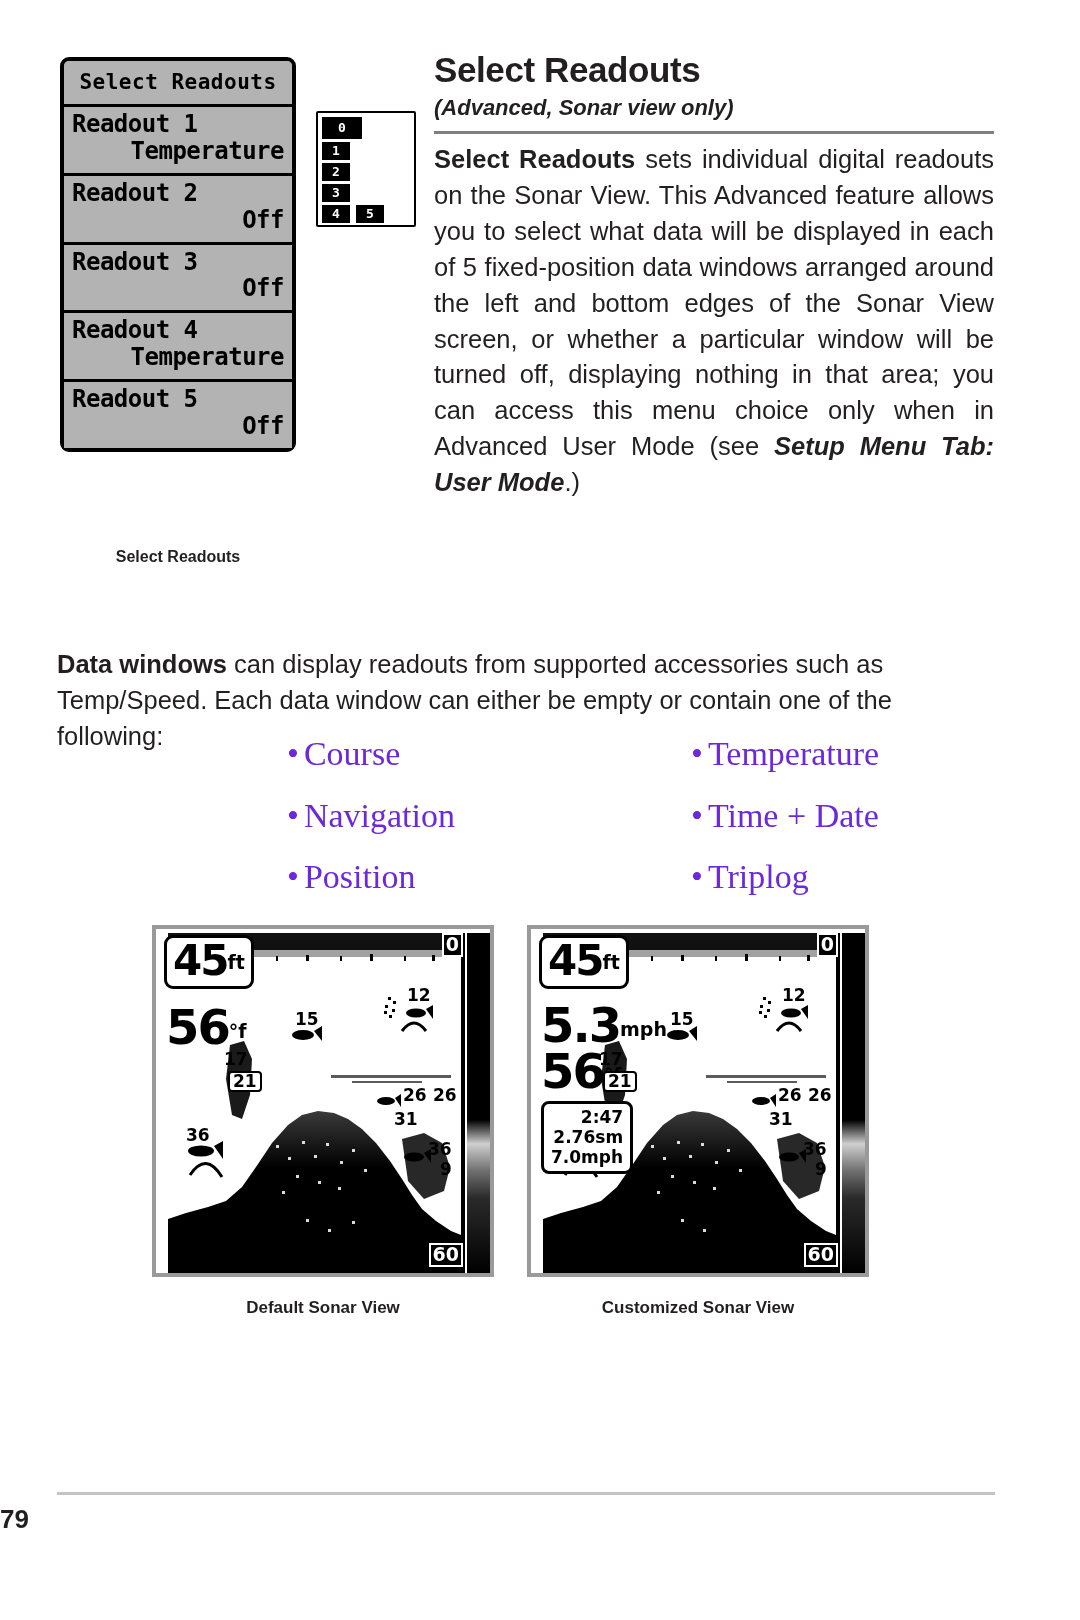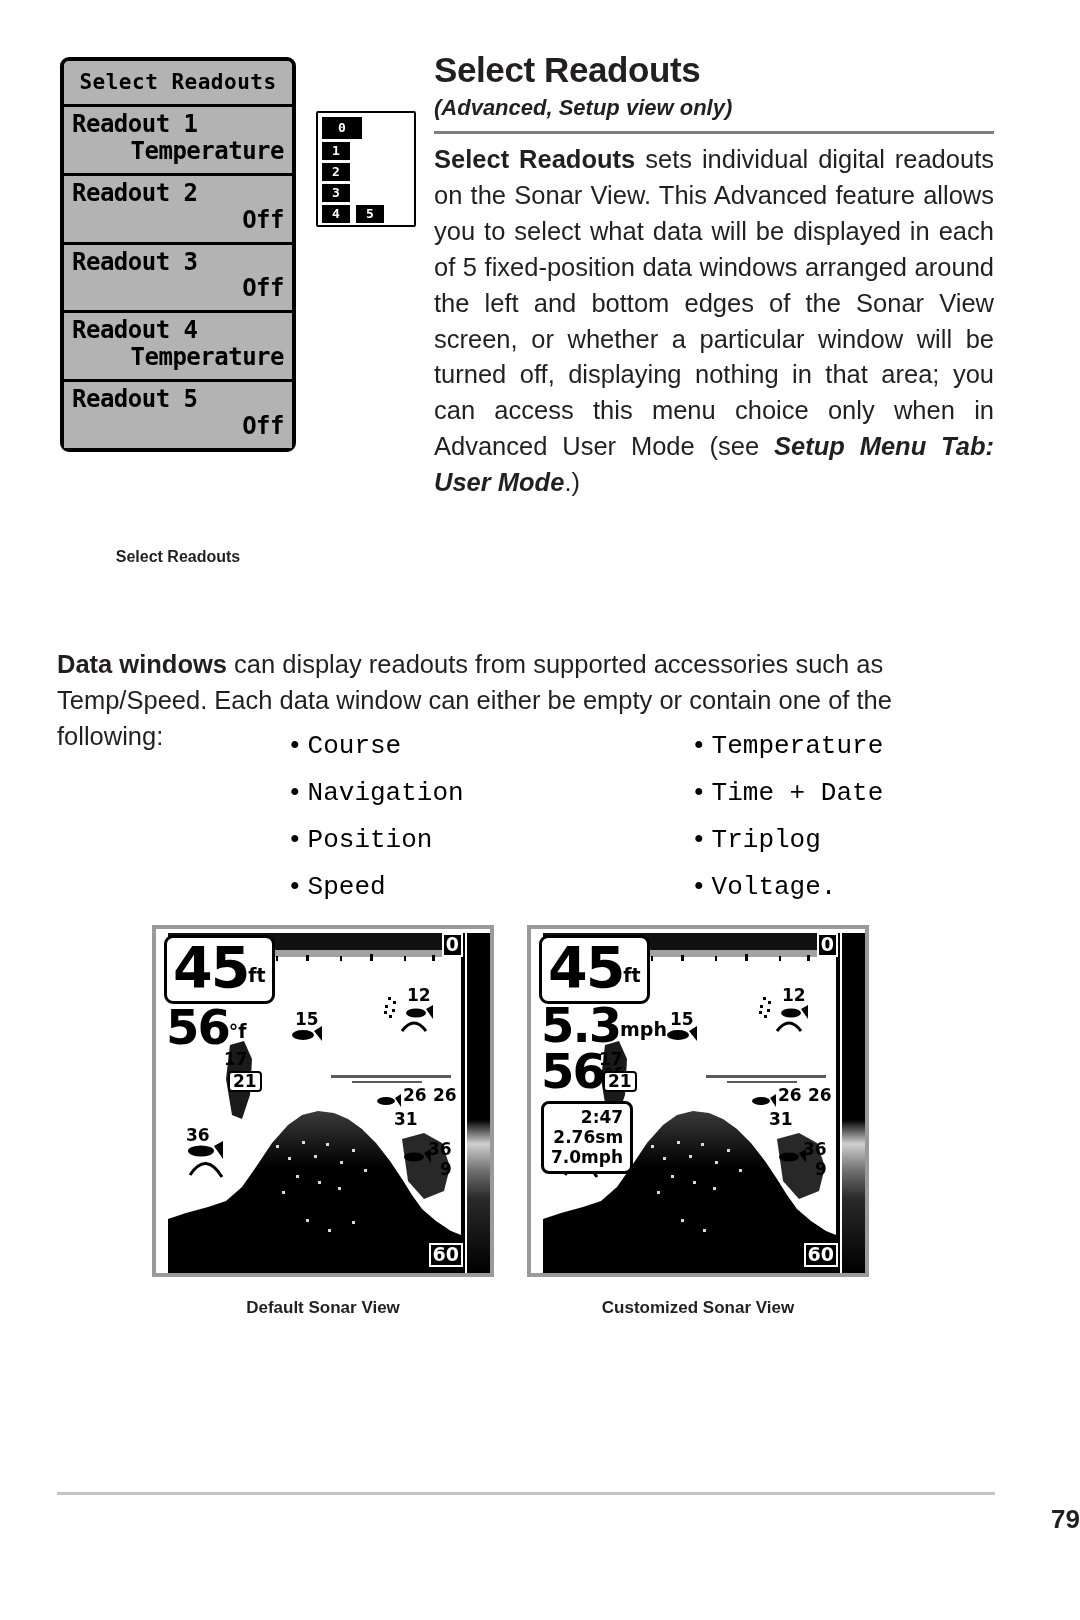--- a/index.html
+++ b/index.html
@@ -173,24 +173,24 @@
     width: 938px;
     display: flex;
   }
   .bul-col {
     width: 50%;
     box-sizing: border-box;
   }
   .bul-col.left  { padding-left: 230px; }
   .bul-col.right { padding-left: 165px; }
   .bul-item {
-    font-family: Liberation Mono, monospace;
-    font-size: 26px;
+    font-family: Liberation Serif, serif;
+    font-size: 34px;
     line-height: 1.81;
-    color: #000000;
+    color: #6d28d9;
     white-space: nowrap;
   }
   .bul-dot { margin-right: 5px; }
 
   
   .sonar-wrap {
     position: absolute;
     top: 925px;
     left: 0;
     width: 1080px;
@@ -225,21 +225,21 @@
     color: #000;
     line-height: 1;
     white-space: nowrap;
   }
   .ro-boxed {
     border: 3px solid #000;
     border-radius: 9px;
     background: #fff;
     padding: 2px 6px 4px 6px;
   }
-  .ro-big { font-size: 57px; letter-spacing: -2px; }
+  .ro-big { font-size: 42px; letter-spacing: -2px; }
   .ro-unit {
     font-size: 19px;
     vertical-align: super;
     font-weight: bold;
     letter-spacing: 0;
   }
   .ro-mid { font-size: 48px; letter-spacing: -2px; }
   .ro-triplog {
     border: 3px solid #000;
     border-radius: 8px;
@@ -281,21 +281,21 @@
     top: 1492px;
     width: 938px;
     height: 3px;
     background: #c4c4c4;
   }
   .page-num {
     position: absolute;
     left: 0;
     top: 1504px;
     width: 1080px;
-    text-align: right;
+    text-align: left;
     font-family: "Liberation Sans", sans-serif;
     font-weight: bold;
     font-size: 26px;
     color: #231f20;
   }
 </style>
 </head>
 <body>
 
 <div class="top-section">
@@ -335,21 +335,21 @@
     <div class="wd-cell wd0">0</div>
     <div class="wd-cell wd1">1</div>
     <div class="wd-cell wd2">2</div>
     <div class="wd-cell wd3">3</div>
     <div class="wd-cell wd4">4</div>
     <div class="wd-cell wd5">5</div>
   </div>
 
   <div class="article">
     <h1 class="art-title">Select Readouts</h1>
-    <div class="art-sub">(Advanced, Setup view only)</div>
+    <div class="art-sub">(Advanced, Sonar view only)</div>
     <div class="art-rule"></div>
     <p class="art-body"><b>Select Readouts</b><span> sets individual digital readouts on the Sonar View. This Advanced feature allows you to select what data will be displayed in each of 5 fixed-position data windows arranged around the left and bottom edges of the Sonar View screen, or whether a particular window will be turned off, displaying nothing in that area; you can access this menu choice only when in Advanced User Mode (see </span><i class="bi">Setup Menu Tab: User Mode</i><span>.)</span></p>
   </div>
 
 </div>
 
 <p class="datawin-para"><b>Data windows</b><span> can display readouts from supported accessories such as Temp/Speed. Each data window can either be empty or contain one of the following:</span></p>
 
 <div class="bullets">
   <div class="bul-col left">

